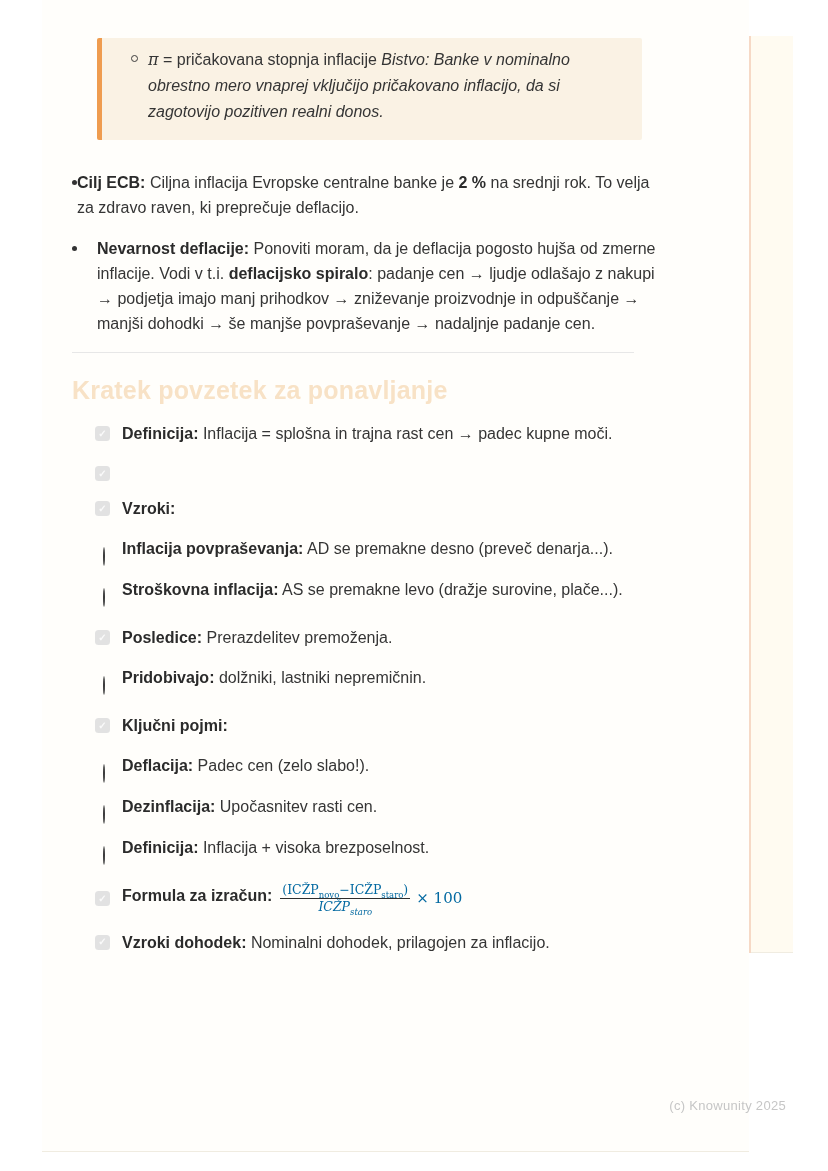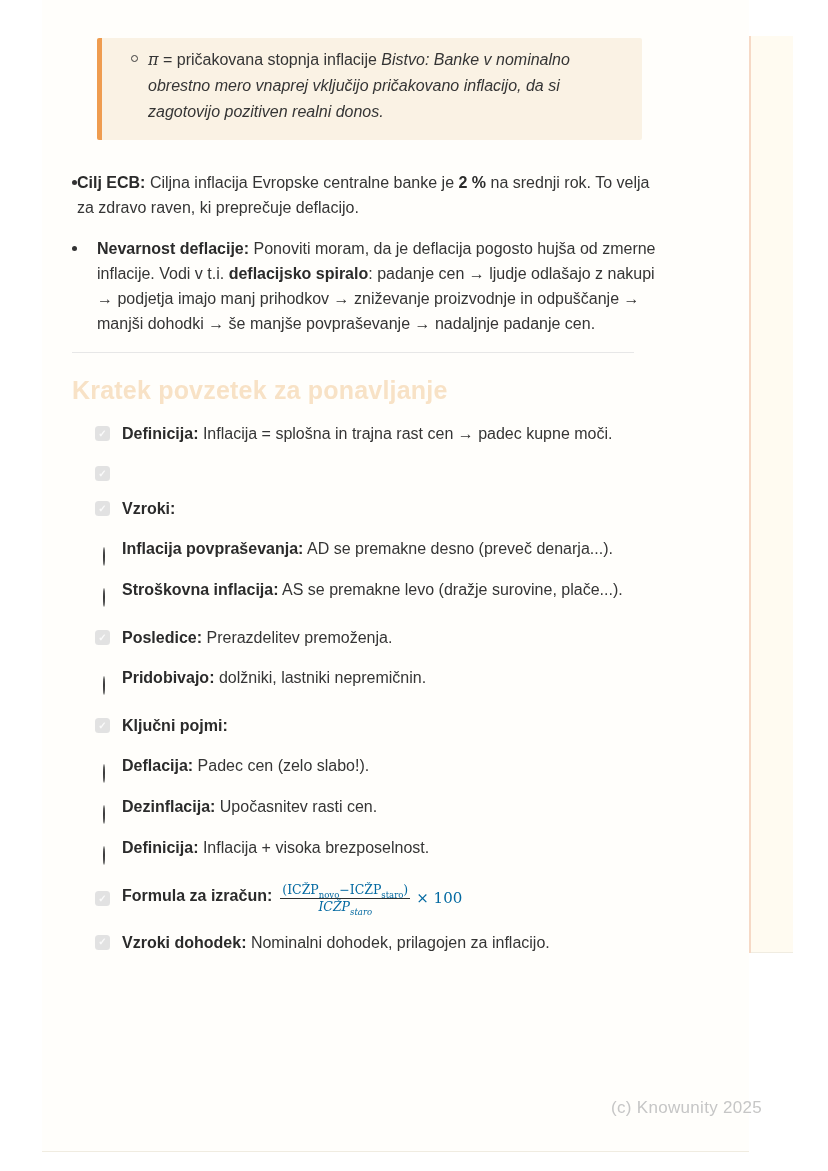--- a/index.html
+++ b/index.html
@@ -100,22 +100,22 @@
     font-family:"DejaVu Serif", serif; color:#0369a1;
     display:inline-flex; align-items:center; margin-left:8px;
   }
   .frac { display:inline-block; text-align:center; font-size:12.5px; line-height:1.15; }
   .frac .num { display:block; border-bottom:1px solid #2e2e2e; padding:0 2px 1px; }
   .frac .den { display:block; padding-top:1px;font-style:italic; }
   .frac sub { font-size:8.5px; line-height:0; }
   .mult { font-size:15px; margin-left:6px; }
 
   .footer {
-    position:absolute; top:1098px; right:66px;
-    font-size:17px; letter-spacing:0.3px; color:var(--footer-text);
+    position:absolute; top:1098px; right:42px;
+    font-size:13px; letter-spacing:0.3px; color:var(--footer-text);
   }
 </style>
 </head>
 <body>
 
 <div class="screen">
   <div class="card">
     <div class="content">
 
       <div class="callout">

